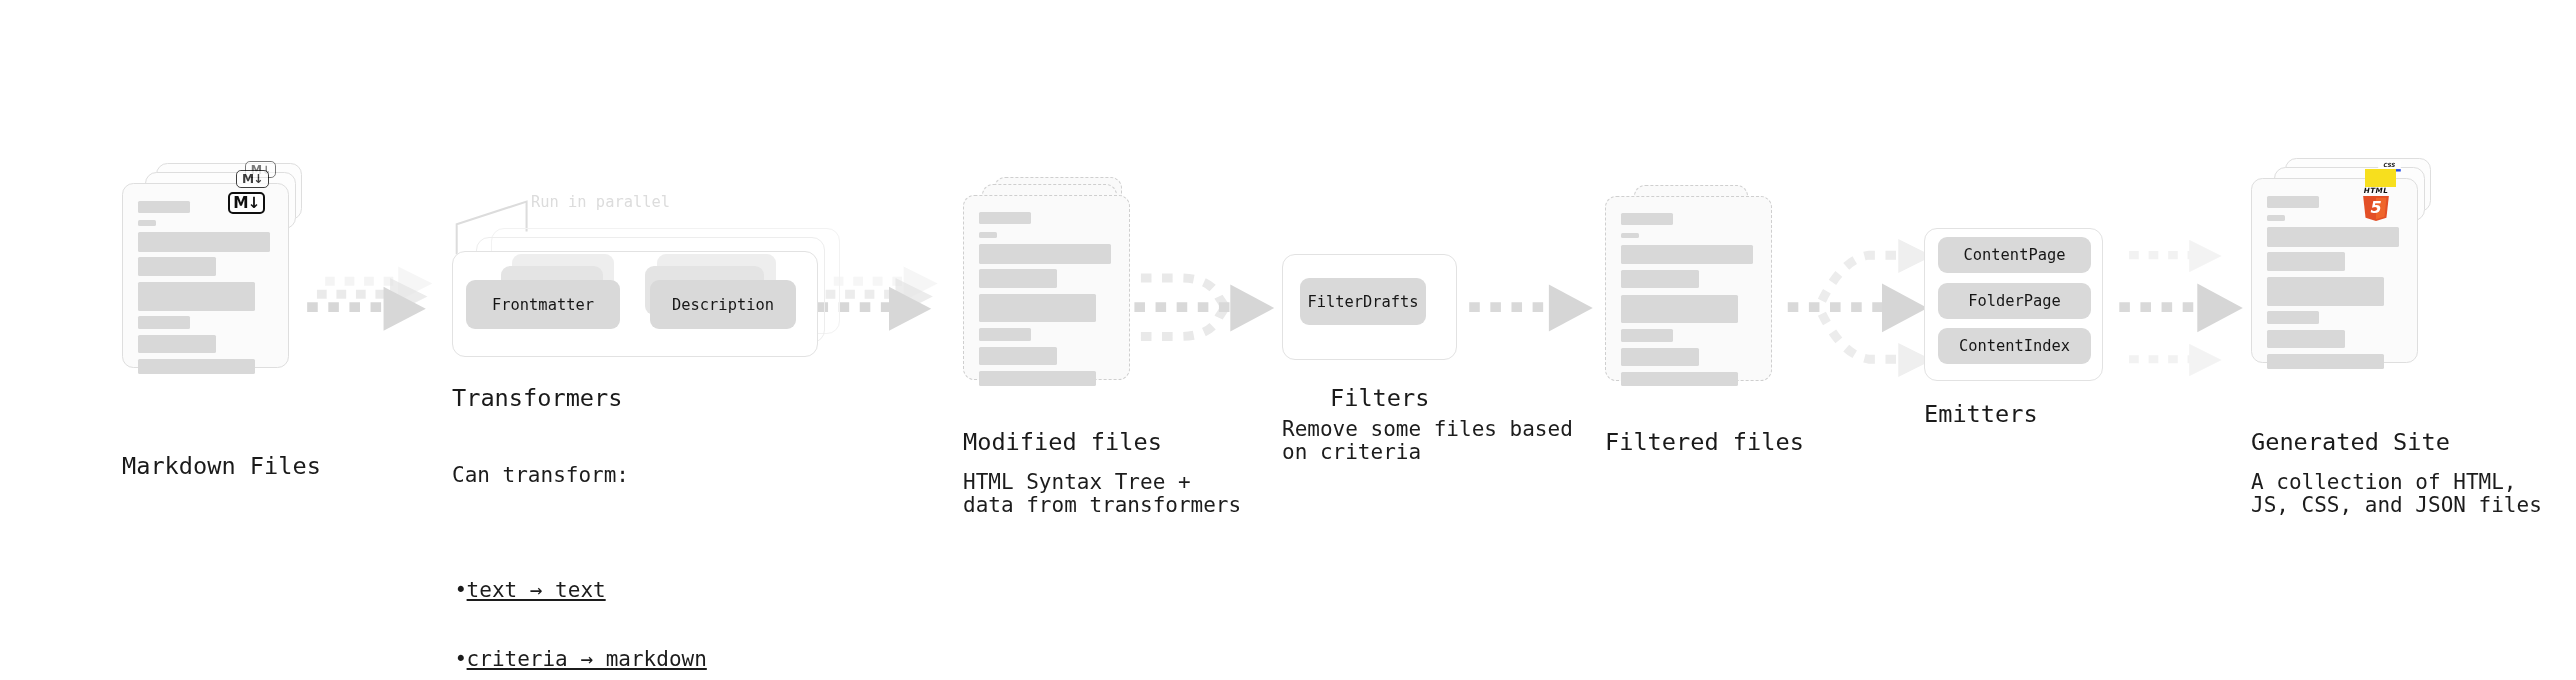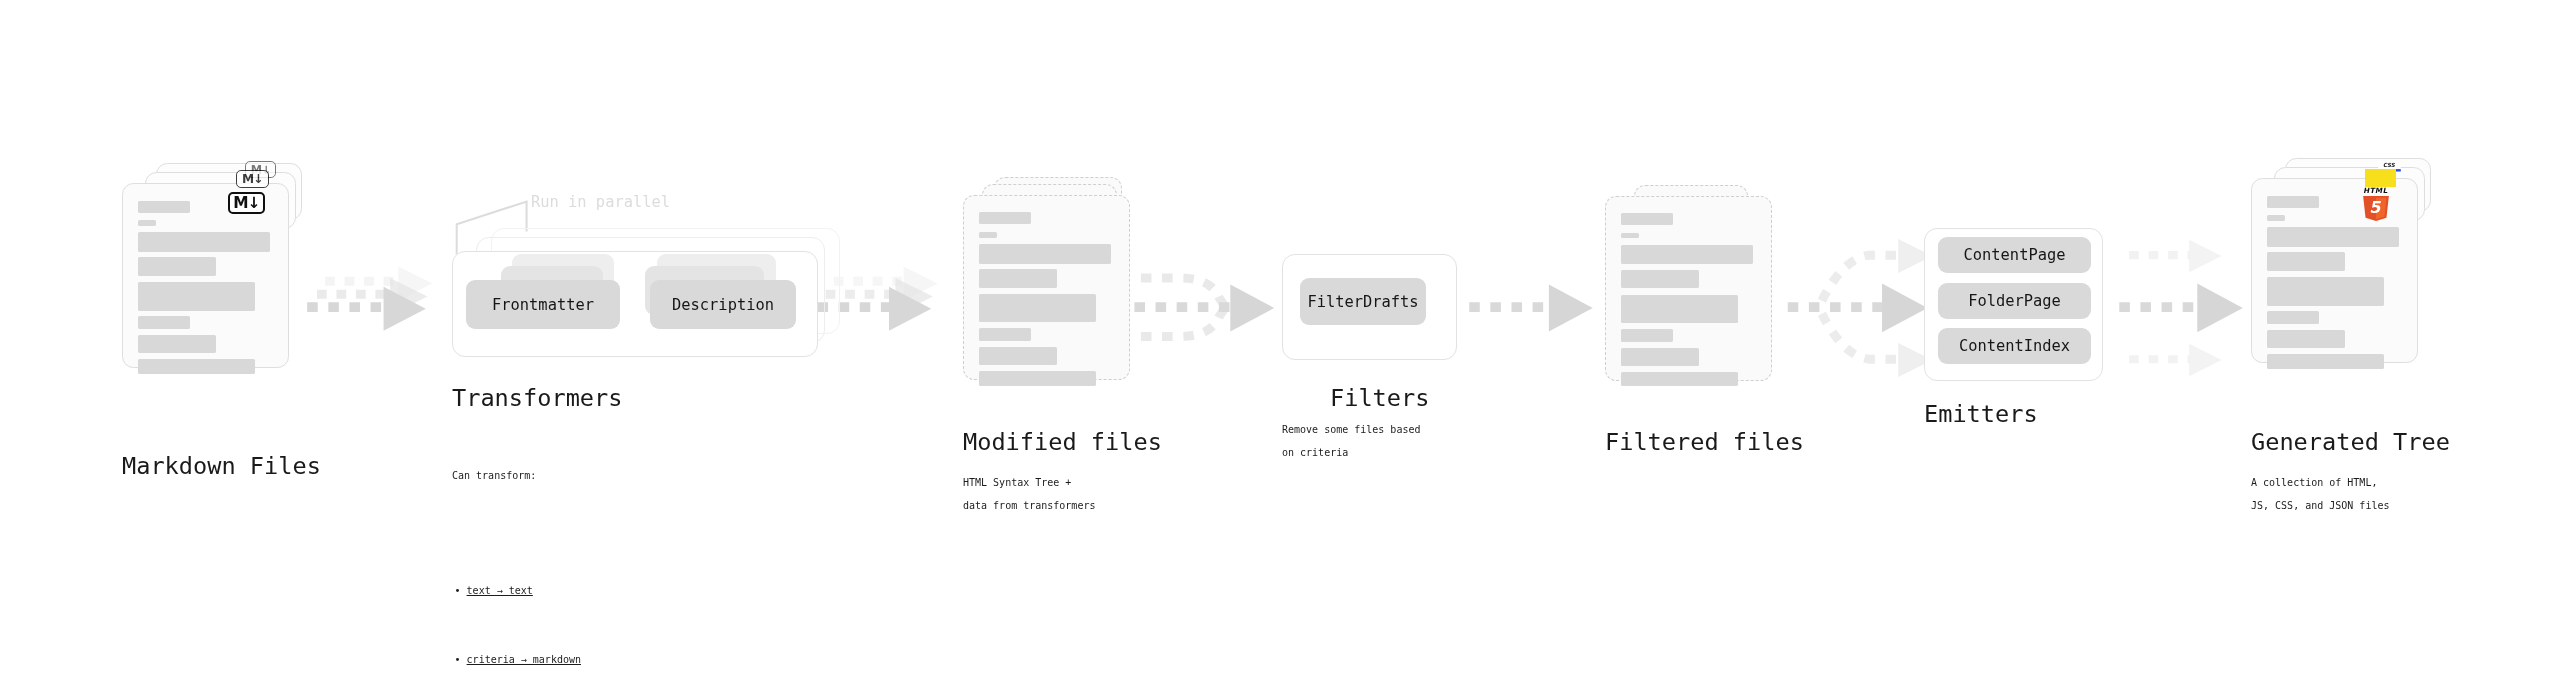--- a/index.html
+++ b/index.html
@@ -23,21 +23,21 @@
     font-family: "DejaVu Sans Mono", "Liberation Mono", monospace;
     font-size: 23.6px;
     font-weight: 400;
     color: #1a1a1a;
     letter-spacing: 0px;
     white-space: pre;
   }
   .stage-desc {
     position: absolute;
     font-family: "DejaVu Sans Mono", "Liberation Mono", monospace;
-    font-size: 10px;
+    font-size: 21px;
     line-height: 23px;
     color: #1c1c1c;
     white-space: pre;
   }
   .stage-desc .bullet-list {
     list-style: none;
     margin: 0; padding: 0;
   }
   .stage-desc .bullet-list li {
     white-space: pre;
@@ -356,18 +356,18 @@
 
     <div class="html5-badge" style="left:107px; top:26px; width:36px; height:37px;">
       <svg width="36" height="37" viewBox="0 0 44 46">
         <text x="22" y="11" font-size="9" font-family="DejaVu Sans, sans-serif" font-weight="700" fill="#0f0f0f" text-anchor="middle" letter-spacing="0.5">HTML</text>
         <path d="M6,15 L38,15 L35,42 L22,46 L9,42 Z" fill="#e34f26"></path>
         <path d="M22,17 L35,17 L32.6,40.6 L22,43.8 Z" fill="#ef652a"></path>
         <text x="22" y="36" font-size="20" font-family="DejaVu Sans, sans-serif" font-weight="700" fill="#ffffff" text-anchor="middle">5</text>
       </svg>
     </div>
   </div>
-  <div class="stage-title" style="left:2251px; top:428px;">Generated Tree</div>
+  <div class="stage-title" style="left:2251px; top:428px;">Generated Site</div>
   <div class="stage-desc" style="left:2251px; top:471px;">A collection of HTML,
 JS, CSS, and JSON files</div>
 
 </div>
 
 
 </body></html>

